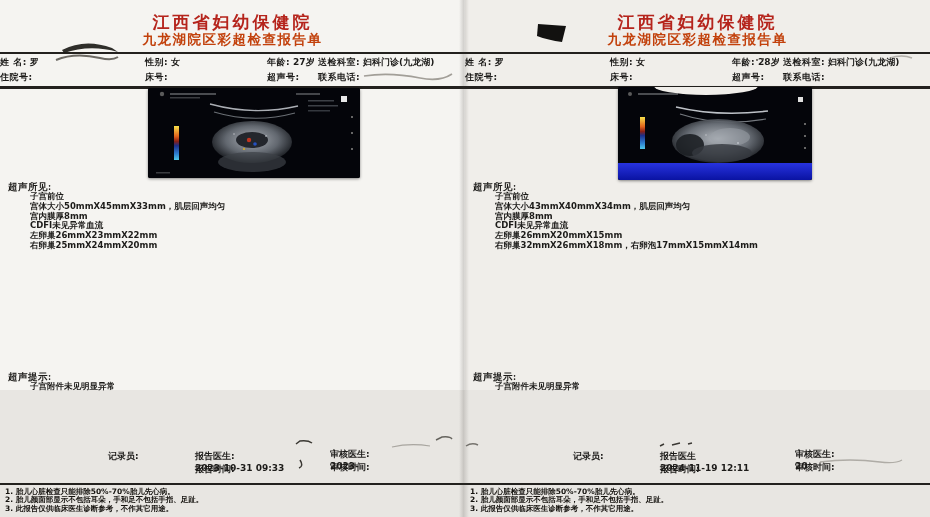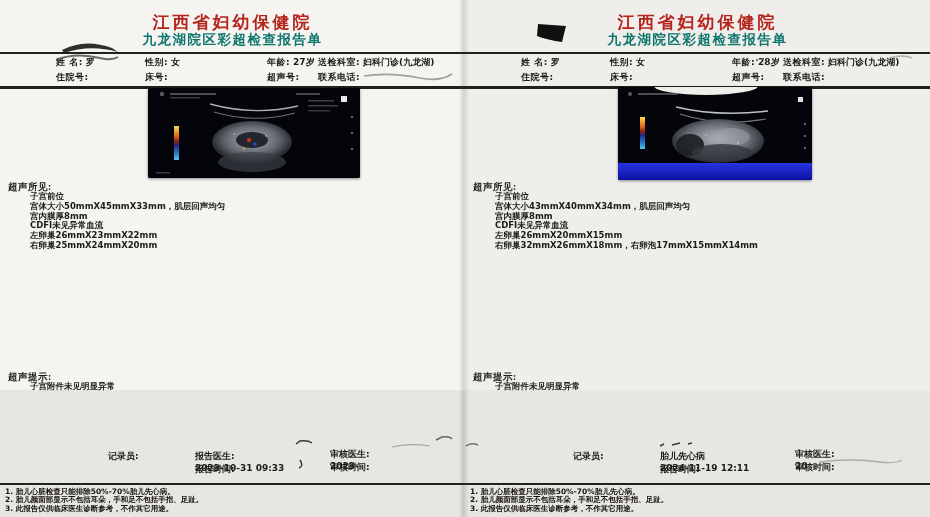--- a/index.html
+++ b/index.html
@@ -12,32 +12,32 @@
   }
   .report{position:absolute;top:0;width:465px;height:390px;}
   .report.r0{left:0;background:#f5f4f1;}
   .report.r1{left:465px;background:#f0eeea;}
   .seam{position:absolute;left:459px;top:0;width:10px;height:517px;
     background:linear-gradient(90deg,rgba(0,0,0,0) 0%,rgba(60,55,50,.18) 45%,rgba(0,0,0,0) 100%);}
 
   .hospital{position:absolute;top:11px;left:0;width:100%;text-align:center;
     color:#b5241c;font-size:17px;font-weight:bold;letter-spacing:3px;}
   .subtitle{position:absolute;top:31px;left:0;width:100%;text-align:center;
-    color:#0f766e;font-size:13.5px;font-weight:bold;letter-spacing:1.5px;}
+    color:#c2410c;font-size:13.5px;font-weight:bold;letter-spacing:1.5px;}
 
   .rule{position:absolute;left:0;width:100%;background:#23211e;}
   .rule-a{top:52px;height:2px;}
   .rule-b{top:86px;height:2.5px;}
   .rule-c{top:483px;height:2px;}
 
   .field{position:absolute;font-size:9px;font-weight:bold;white-space:nowrap;}
   .field .lab{letter-spacing:.5px;}
   .field .val{margin-left:3px;font-weight:bold;}
   .row1{top:56px;} .row2{top:71px;}
-  .c1{left:20px;padding-left:36px;} .c2{left:145px;} .c3{left:228px;margin-left:39px;} .c4{left:318px;}
+  .c1{left:0;} .c2{left:145px;} .c3{left:228px;margin-left:39px;} .c4{left:318px;}
 
   .usimg{position:absolute;border-radius:2px;overflow:hidden;
     box-shadow:0 1px 3px rgba(0,0,0,.45);background:#04050a;}
   .r0 .usimg{left:148px;top:88px;width:212px;height:90px;}
   .r1 .usimg{left:153px;top:87px;width:194px;height:93px;}
 
   .sec-title{position:absolute;left:8px;font-size:9.5px;font-weight:bold;letter-spacing:.5px;font-family:Liberation Serif, serif;}
   .findings-title{top:181px;}
   .findings{position:absolute;left:30px;top:192px;font-size:8.5px;font-weight:700;line-height:9.8px;white-space:nowrap;}
   .impression-title{top:371px;}
@@ -249,21 +249,21 @@
     <div>CDFI未见异常血流</div>
     <div>左卵巢26mmX20mmX15mm</div>
     <div>右卵巢32mmX26mmX18mm，右卵泡17mmX15mmX14mm</div>
   </div>
 
   <div class="sec-title impression-title">超声提示:</div>
   <div class="impression">子宫附件未见明显异常</div>
 
   <div class="sig">
     <span class="recorder">记录员:</span>
-    <span class="rep-doc">胎儿先心病</span>
+    <span class="rep-doc">报告医生</span>
     <span class="rev-doc">审核医生:</span>
     <span class="rep-time">
         <span>报告时间:</span> 
         <span>2024-11-19 12:11</span>
       </span>
     <span class="rev-time">
         <span>审核时间:</span> 
         <span>20</span>
       </span>
   </div>

